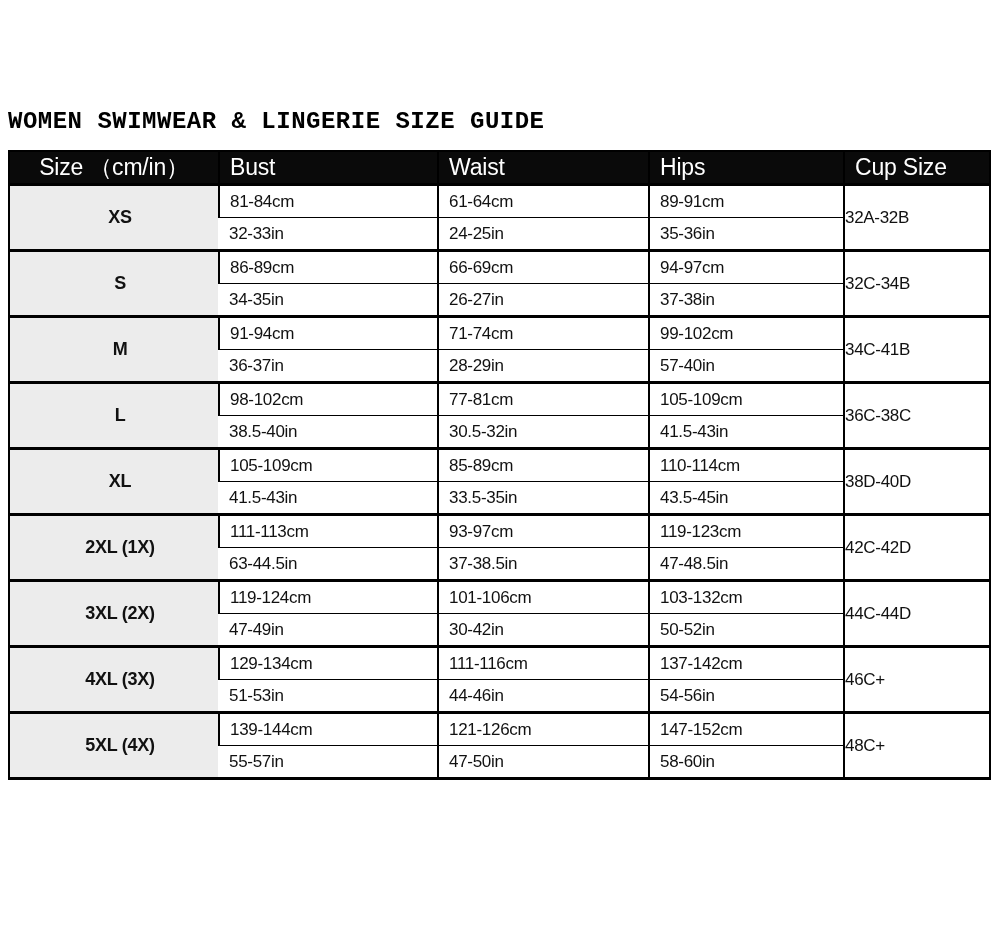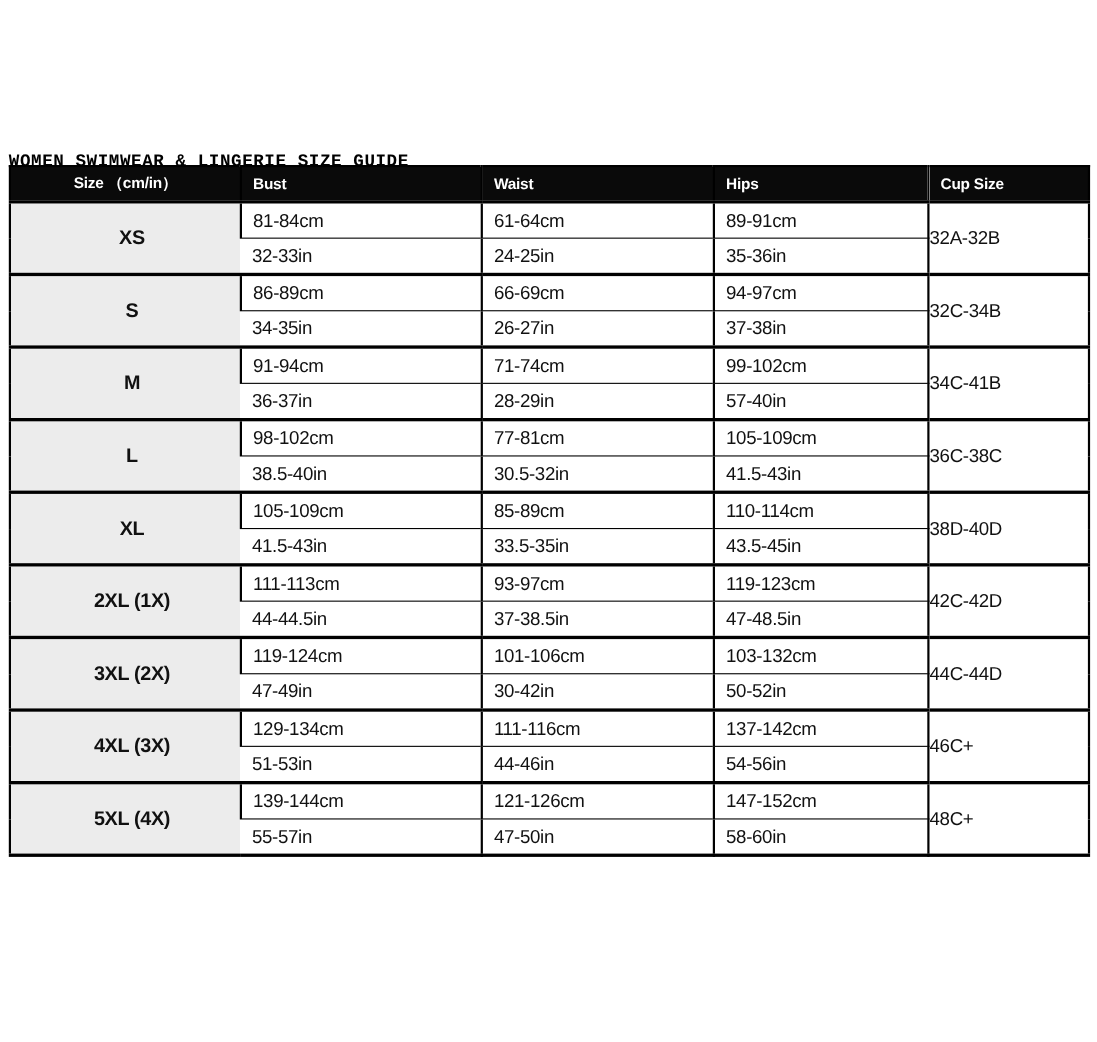--- a/index.html
+++ b/index.html
@@ -10,23 +10,23 @@
     --cell-bg:#ffffff;
     --text:#111111;
   }
   html,body{margin:0;padding:0;background:#ffffff;}
   body{
     width:997px;height:947px;position:relative;
     font-family:"Liberation Sans", sans-serif;
     color:var(--text);
   }
   .page-title{
-    position:absolute;left:8px;top:138px;
+    position:absolute;left:8px;top:108px;
     font-family:"Liberation Mono", monospace;
-    font-weight:bold;font-size:16px;letter-spacing:0.5px;
+    font-weight:bold;font-size:24px;letter-spacing:0.5px;
     color:#000;white-space:nowrap;
   }
   table.size-guide{
     position:absolute;left:8px;top:150px;
     width:981px;table-layout:fixed;
     border-collapse:collapse;
     border:2px solid var(--border);
     border-bottom:3px solid var(--border);
   }
   col.c-size{width:210px;}
@@ -34,21 +34,21 @@
   col.c-waist{width:211px;}
   col.c-hips{width:195px;}
   col.c-cup{width:146px;}
   th,td{
     border-left:2px solid var(--border);
     padding:0;overflow:hidden;white-space:nowrap;
   }
   th:first-child,td:first-child{border-left:none;}
   thead th{
     background:var(--header-bg);color:var(--header-text);
-    font-weight:bold;font-size:14px;height:30px;
+    font-weight:normal;font-size:23px;height:30px;
     text-align:left;padding-left:10px;
     letter-spacing:-0.2px;
   }
   thead th.th-size{text-align:center;padding-left:0;}
   tbody td{
     background:var(--cell-bg);
     font-size:17px;height:31px;
     padding-left:10px;text-align:left;
     letter-spacing:-0.3px;
   }
@@ -147,21 +147,21 @@
         <td>43.5-45in</td>
       </tr>
       <tr class="row-cm group-start">
         <td class="size-cell" rowspan="2">2XL (1X)</td>
         <td>111-113cm</td>
         <td>93-97cm</td>
         <td>119-123cm</td>
         <td class="cup-cell" rowspan="2">42C-42D</td>
       </tr>
       <tr class="row-in">
-        <td>44-44.5in</td>
+        <td>63-44.5in</td>
         <td>37-38.5in</td>
         <td>47-48.5in</td>
       </tr>
       <tr class="row-cm group-start">
         <td class="size-cell" rowspan="2">3XL (2X)</td>
         <td>119-124cm</td>
         <td>101-106cm</td>
         <td>103-132cm</td>
         <td class="cup-cell" rowspan="2">44C-44D</td>
       </tr>

